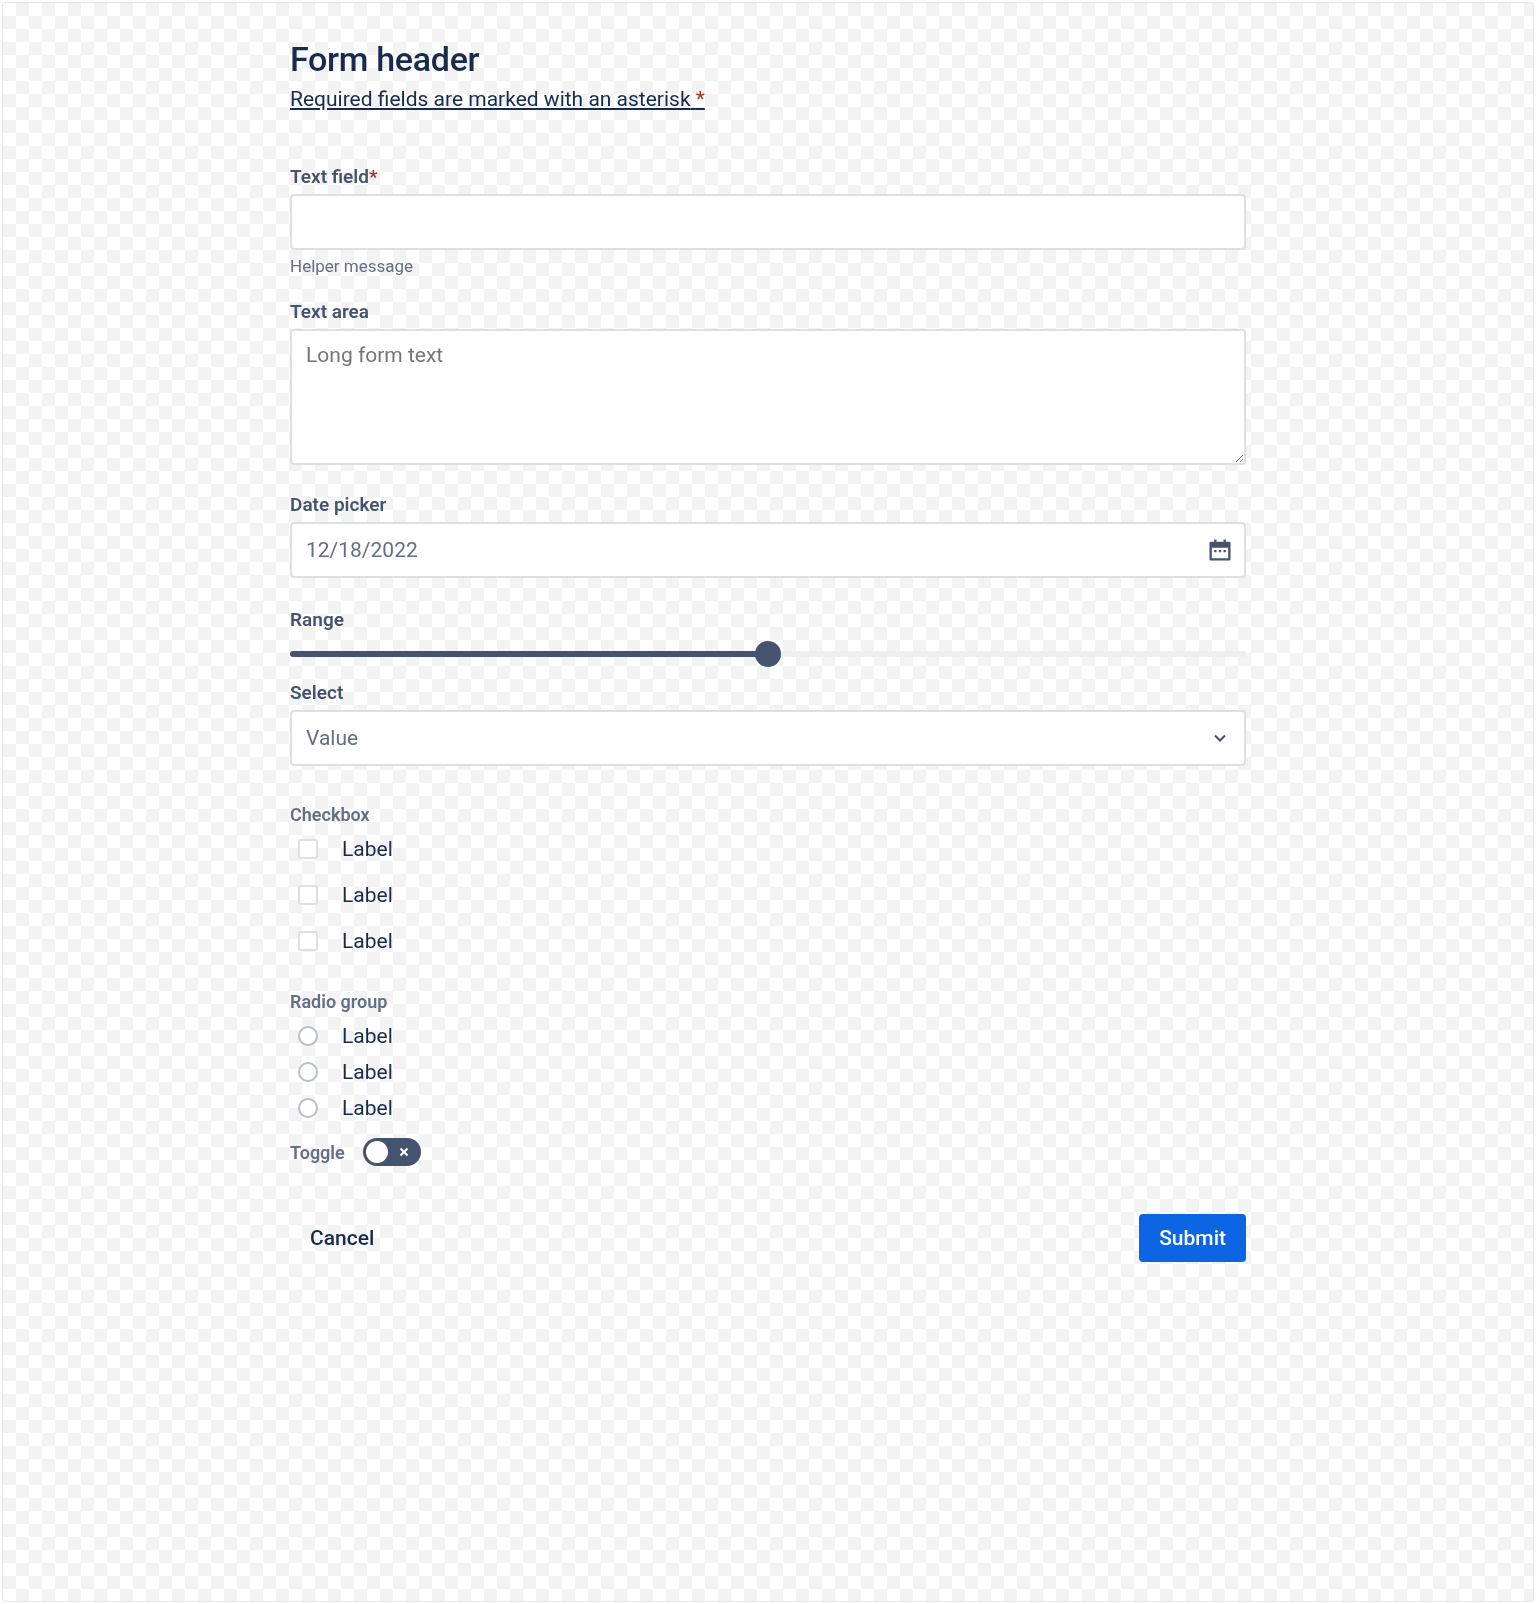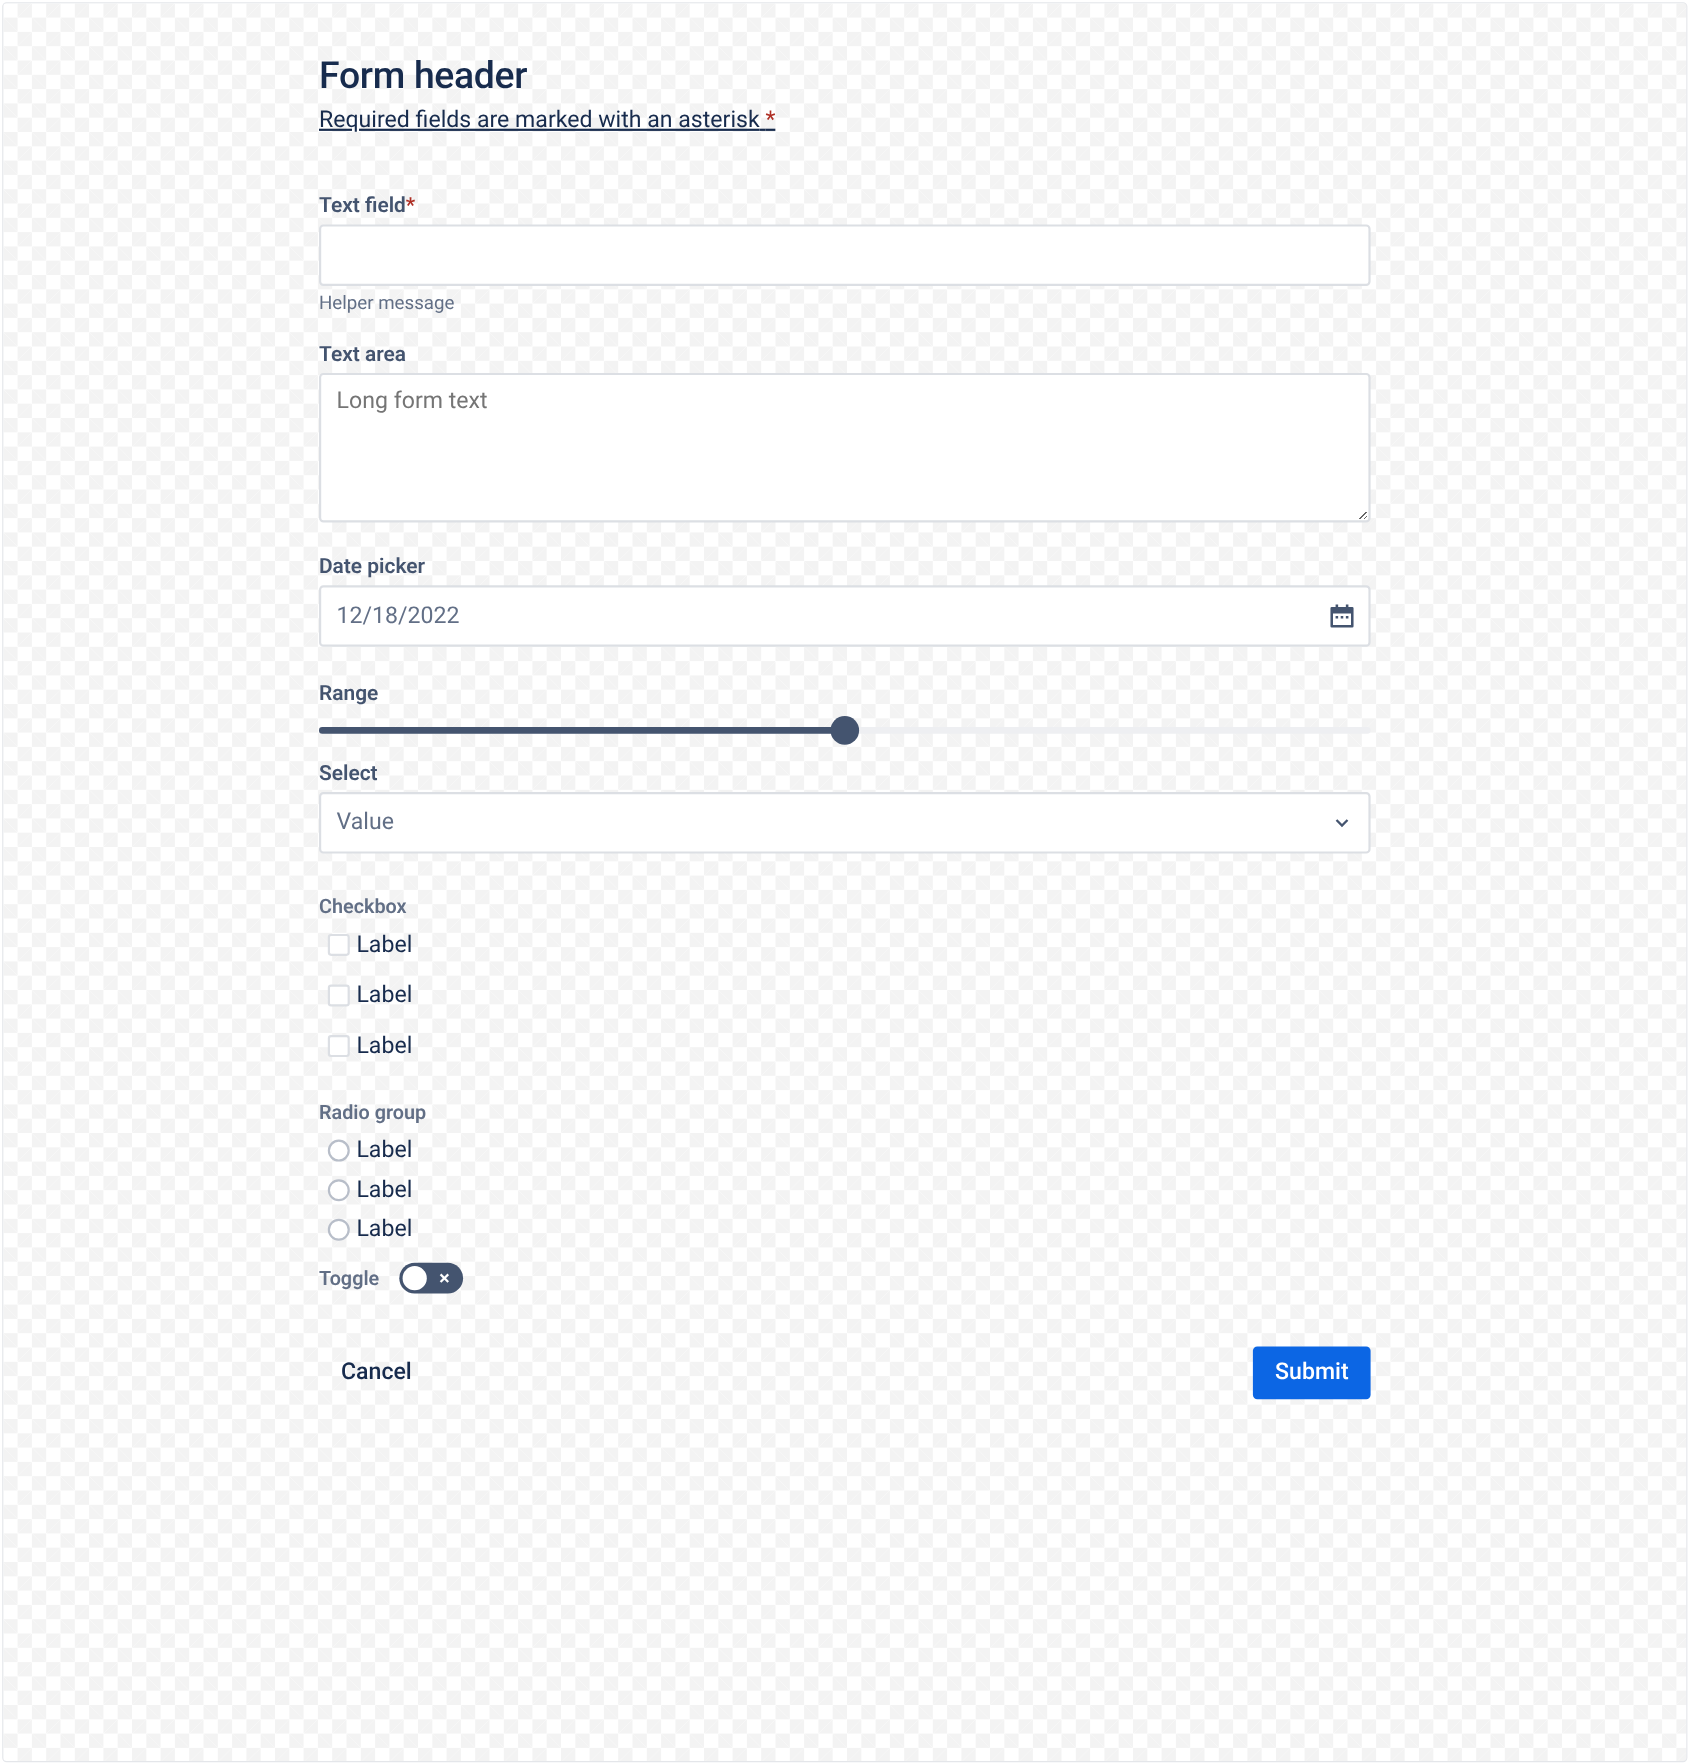--- a/index.html
+++ b/index.html
@@ -29,21 +29,21 @@
       background-image:
         linear-gradient(45deg, #F3F3F3 25%, transparent 25%),
         linear-gradient(-45deg, #F3F3F3 25%, transparent 25%),
         linear-gradient(45deg, transparent 75%, #F3F3F3 75%),
         linear-gradient(-45deg, transparent 75%, #F3F3F3 75%);
       background-size: 26px 26px;
       background-position: 0 0, 0 13px, 13px -13px, -13px 0px;
       padding: 32px;
     }
     .form {
-      margin: 14px auto;
+      margin: 4px auto;
       width: 956px;
     }
     h1 {
       font-size: 34px;
       font-weight: 500;
       margin: 0 0 8px 0;
       color: var(--text-dark);
       letter-spacing: -0.3px;
     }
     .helptext {
@@ -131,21 +131,21 @@
     .group-label {
       font-size: 18px;
       font-weight: 600;
       color: var(--text-subtlest);
       margin-bottom: 12px;
       margin-top: 38px;
     }
     .option-row {
       display: flex;
       align-items: center;
-      gap: 6px;
+      gap: 24px;
       margin-bottom: 22px;
       padding-left: 8px;
     }
     .checkbox-box {
       width: 20px; height: 20px;
       border: 2px solid #DCDFE4;
       border-radius: 3px;
       background: #fff;
       flex-shrink: 0;
     }

